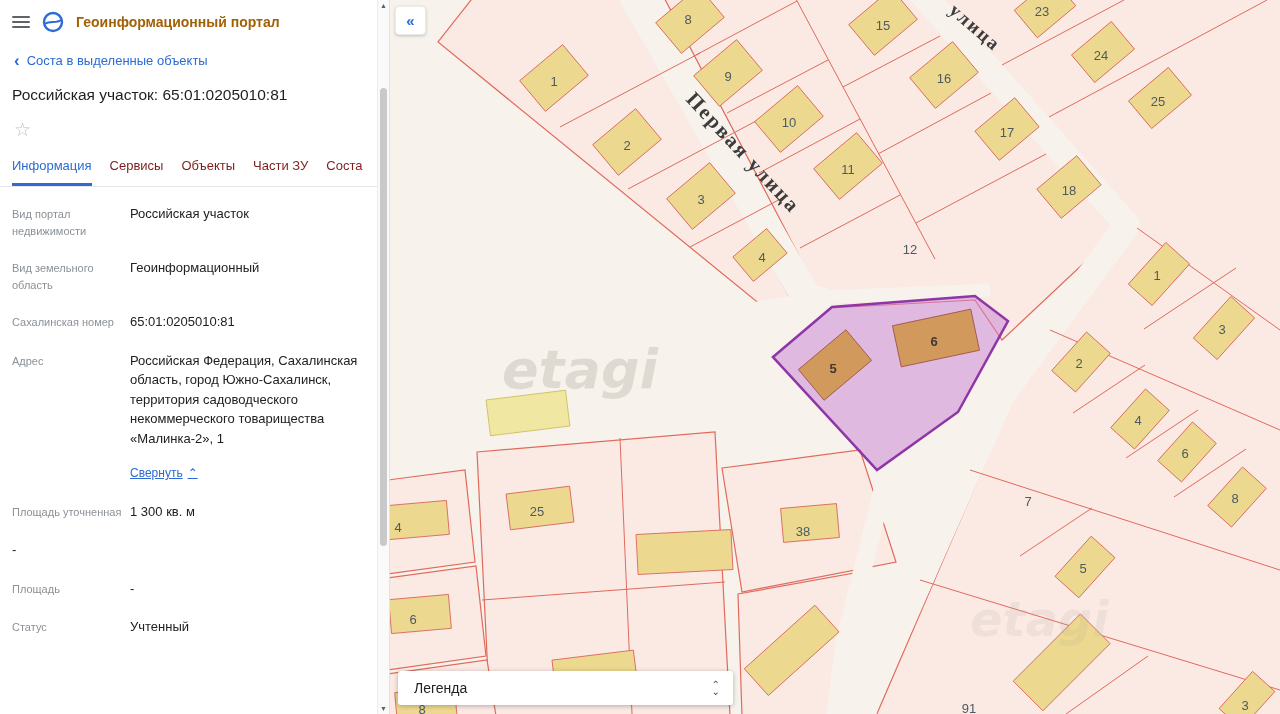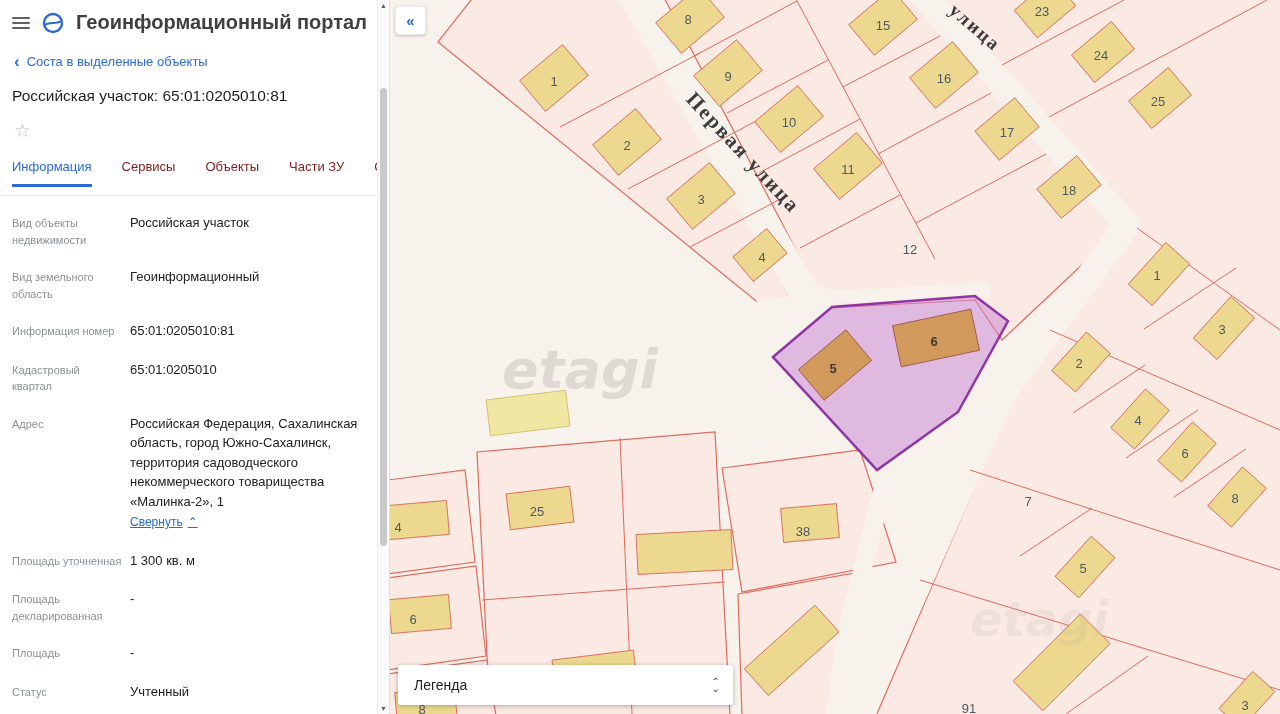--- a/index.html
+++ b/index.html
@@ -6,48 +6,48 @@
   html,body { margin:0; padding:0; background:#fff; }
   body { width:1280px; height:714px; overflow:hidden; font-family:"Liberation Sans", sans-serif; }
   .app { display:flex; width:1280px; height:714px; }
 
   
   .sidebar { position:relative; width:390px; height:714px; background:#fff; border-right:1px solid #e2e2e2; flex:0 0 390px; overflow:hidden; }
   .sb-inner { width:378px; height:714px; overflow:hidden; }
   .sb-header { display:flex; align-items:center; gap:12px; padding:11px 10px 9px 12px; }
   .burger { width:18px; display:flex; flex-direction:column; gap:3px; cursor:pointer; }
   .burger span { display:block; height:2px; background:#5f6368; border-radius:1px; }
-  .sb-title { font-size:20px; font-weight:600; color:#404040; }
+  .sb-title { font-size:14px; font-weight:600; color:#a16207; }
   .back { display:flex; align-items:center; gap:7px; color:#2b6bd3; font-size:13px; padding:11px 16px 3px 14px; cursor:pointer; text-decoration:none; }
   .back-chev { font-size:17px; line-height:12px; font-weight:700; }
   .obj-title { font-size:15.5px; color:#1e1f21; font-weight:400; padding:15px 16px 0 12px; }
   .star-btn { margin:16px 0 0 14px; padding:0; color:#b9bec4; font-size:19px; background:none; border:none; cursor:pointer; line-height:1; }
-  .tabs { display:flex; align-items:flex-end; gap:30px; padding:14px 0 8px 12px; border-bottom:1px solid #e5e7e9; position:relative; }
+  .tabs { display:flex; align-items:flex-end; gap:18px; padding:14px 0 0 12px; border-bottom:1px solid #e5e7e9; position:relative; }
   .tab { font-size:13px; color:#7f1d1d; padding:4px 0 10px 0; border-bottom:3px solid transparent; white-space:nowrap; cursor:pointer; }
   .tab.active { color:#2b6bd3; border-bottom-color:#2b6bd3; }
   .tab-sliver { width:9px; overflow:hidden; font-size:13px; color:#3f4449; padding-bottom:10px; white-space:nowrap; }
   .rows { padding-top:8px; }
   .row { display:flex; align-items:flex-start; padding:9px 6px 10px 12px; }
   .row-label { width:118px; min-width:118px; font-size:11px; color:#8b9197; line-height:1.5; padding-top:2px; padding-right:8px; }
   .row-value { font-size:13px; color:#202124; line-height:1.5; }
-  .addr-link { display:inline-flex; gap:5px; align-items:center; color:#2b6bd3; font-size:12px; text-decoration:underline; margin-top:2px; cursor:pointer; }
+  .addr-link { display:inline-flex; gap:5px; align-items:center; color:#2b6bd3; font-size:12px; text-decoration:underline; margin-top:16px; cursor:pointer; }
   .addr-link .up { text-decoration:none; font-size:12px; }
 
   
   .sb-scroll { position:absolute; right:0; top:0; width:12px; height:714px; background:#fafafa; border-left:1px solid #ececec; }
   .sb-scroll .arr { position:absolute; left:0; width:11px; text-align:center; font-size:7px; color:#606060; cursor:pointer; }
   .sb-scroll .arr.up { top:2px; }
   .sb-scroll .arr.down { bottom:2px; }
   .sb-thumb { position:absolute; left:2px; top:88px; width:7px; height:458px; background:#c9c9c9; border-radius:4px; cursor:grab; }
 
   
   .map { position:relative; flex:1; height:714px; overflow:hidden; background:#f7f3ec; }
   .map svg { display:block; }
   .collapse-btn { position:absolute; top:6px; left:5px; width:31px; height:29px; background:#fff; border:1px solid #ebebeb; border-radius:4px; color:#2b6bd3; font-size:15px; font-weight:700; box-shadow:0 1px 3px rgba(0,0,0,.22); cursor:pointer; padding:0; }
-  .legend { position:absolute; left:8px; bottom:9px; width:335px; height:40px; background:#fff; border-radius:3px; box-shadow:0 1px 5px rgba(0,0,0,.28); display:flex; align-items:center; justify-content:space-between; padding:0 13px 0 16px; }
+  .legend { position:absolute; left:8px; bottom:9px; width:335px; height:34px; background:#fff; border-radius:3px; box-shadow:0 1px 5px rgba(0,0,0,.28); display:flex; align-items:center; justify-content:space-between; padding:0 13px 0 16px; }
   .legend-label { font-size:14px; color:#202124; }
   .legend-toggle { display:flex; flex-direction:column; align-items:center; color:#45484c; font-size:10px; line-height:7px; cursor:pointer; }
 
   .pnum { font-size:13px; fill:#4e5a63; font-weight:500; text-anchor:middle; }
   .pnum-sel { font-size:13px; fill:#41382f; font-weight:600; text-anchor:middle; }
   .street-name { font-family:"Liberation Serif", serif; font-weight:700; fill:#3c3c3c; letter-spacing:2px; }
   .wm { font-family:"DejaVu Sans", sans-serif; font-style:italic; font-weight:700; fill:#a89f96; }
 </style>
 </head>
 <body>
@@ -84,51 +84,46 @@
         <div class="tab">Сервисы</div>
         <div class="tab">Объекты</div>
         <div class="tab">Части ЗУ</div>
         <div class="tab">Соста</div>
 
         <div class="tab-sliver">Г</div>
       </div>
 
       <div class="rows">
         <div class="row">
-            <div class="row-label">Вид объекты недвижимости</div>
+            <div class="row-label">Вид портал недвижимости</div>
             <div class="row-value">Российская участок</div>
           </div>
         <div class="row">
             <div class="row-label">Вид земельного область</div>
             <div class="row-value">Геоинформационный</div>
           </div>
         <div class="row">
-            <div class="row-label">Информация номер</div>
+            <div class="row-label">Сахалинская номер</div>
             <div class="row-value">65:01:0205010:81</div>
-          </div>
-        <div class="row">
-            <div class="row-label">Кадастровый квартал</div>
-            <div class="row-value">65:01:0205010</div>
           </div>
         <div class="row">
           <div class="row-label">Адрес</div>
           <div class="row-value">
             <span>Российская Федерация, Сахалинская область, город Южно-Сахалинск, территория садоводческого некоммерческого товарищества «Малинка-2», 1</span><br>
             <a class="addr-link">
                 <span>Свернуть</span>
                 <span class="up">⌃</span>
               </a>
           </div>
         </div>
         <div class="row">
             <div class="row-label">Площадь уточненная</div>
             <div class="row-value">1 300 кв. м</div>
           </div>
         <div class="row">
-            <div class="row-label">Площадь декларированная</div>
             <div class="row-value">-</div>
           </div>
         <div class="row">
             <div class="row-label">Площадь</div>
             <div class="row-value">-</div>
           </div>
         <div class="row">
             <div class="row-label">Статус</div>
             <div class="row-value">Учтенный</div>
           </div>

